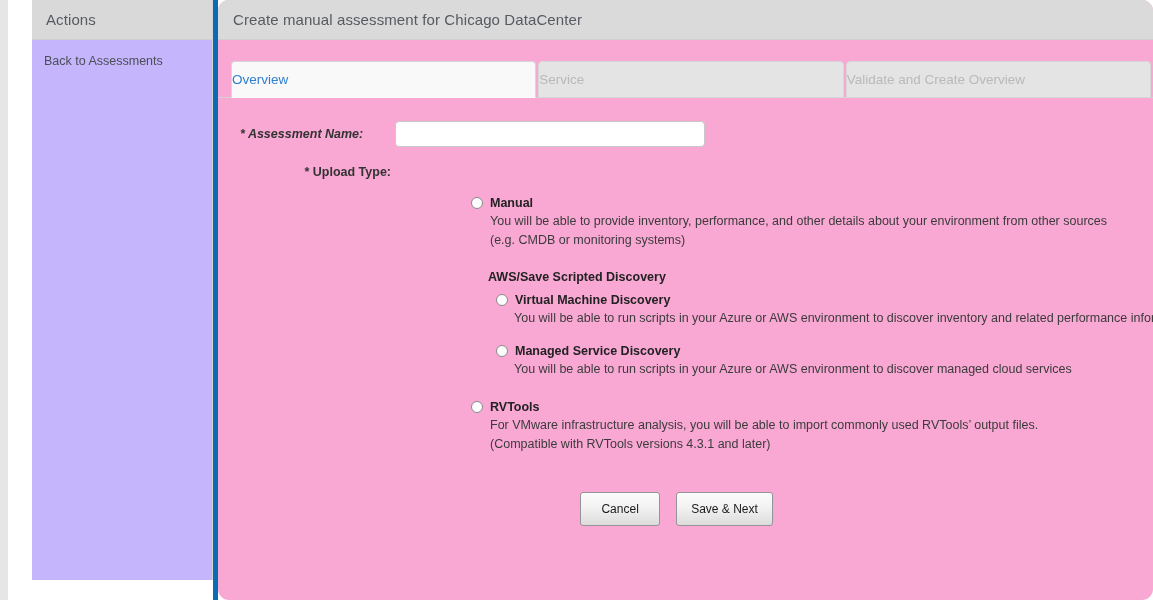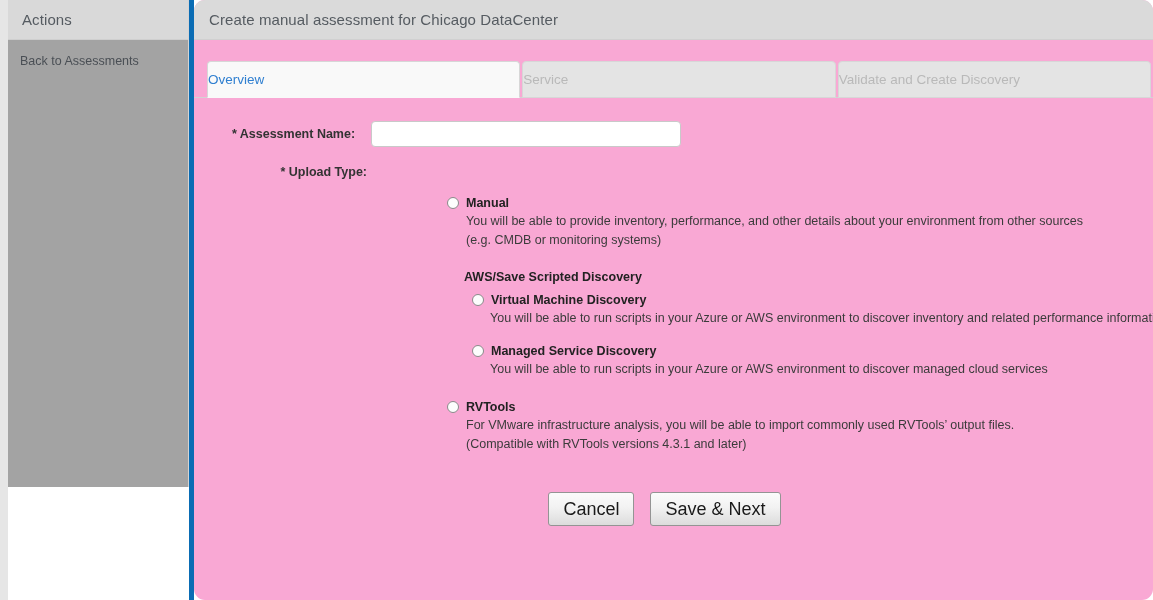--- a/index.html
+++ b/index.html
@@ -26,26 +26,27 @@
     width: 8px;
     height: 600px;
     background: #e6e6e6;
     flex: 0 0 8px;
   }
 
   
   .sidebar {
     width: 181px;
     flex: 0 0 181px;
-    height: 487px;
-    background: #a3a3a3;
+    height: 580px;
+    background: #c4b5fd;
     border-right: 1px solid #d4d4d4;
     box-sizing: border-box;
     display: flex;
     flex-direction: column;
+    margin-left: 24px;
   }
   .sidebar-header {
     height: 40px;
     background: #d9d9d9;
     border-bottom: 1px solid #cfcfcf;
     display: flex;
     align-items: center;
     padding-left: 14px;
     box-sizing: border-box;
   }
@@ -153,26 +154,27 @@
   }
 
   .field-row {
     display: flex;
     align-items: center;
     margin-top: 23px;
     padding-left: 22px;
   }
   .field-label {
     width: 155px;
-    text-align: center;
+    text-align: left;
     font-size: 12.5px;
     font-weight: bold;
     color: #333333;
     box-sizing: border-box;
     white-space: nowrap;
+    font-style: italic;
   }
   .req-star {
     color: #333333;
     font-weight: bold;
   }
   .text-input {
     width: 310px;
     height: 26px;
     box-sizing: border-box;
     border: 1px solid #c9c9c9;
@@ -249,21 +251,21 @@
     margin-top: 38px;
     padding-right: 18px;
     gap: 16px;
   }
   .btn {
     min-width: 80px;
     height: 26px;
     padding: 16px 14px;
     box-sizing: border-box;
     font-family: "Liberation Sans", sans-serif;
-    font-size: 18px;
+    font-size: 12px;
     color: #1a1a1a;
     background: linear-gradient(to bottom, #fbfbfb 0%, #f2f2f2 45%, #dcdcdc 100%);
     border: 1px solid #949494;
     border-radius: 3px;
     cursor: pointer;
     display: inline-flex;
     align-items: center;
     justify-content: center;
     line-height: 1;
   }
@@ -293,21 +295,21 @@
     </div>
 
     <div class="tabbar">
       <div class="tab active">
         <span>Overview</span>
       </div>
       <div class="tab inactive">
         <span>Service</span>
       </div>
       <div class="tab inactive">
-        <span>Validate and Create Discovery</span>
+        <span>Validate and Create Overview</span>
       </div>
     </div>
 
     <div class="form-area">
 
       <div class="field-row">
         <div class="field-label">
           <span class="req-star">*</span>
           <span>Assessment Name:</span>
         </div>

